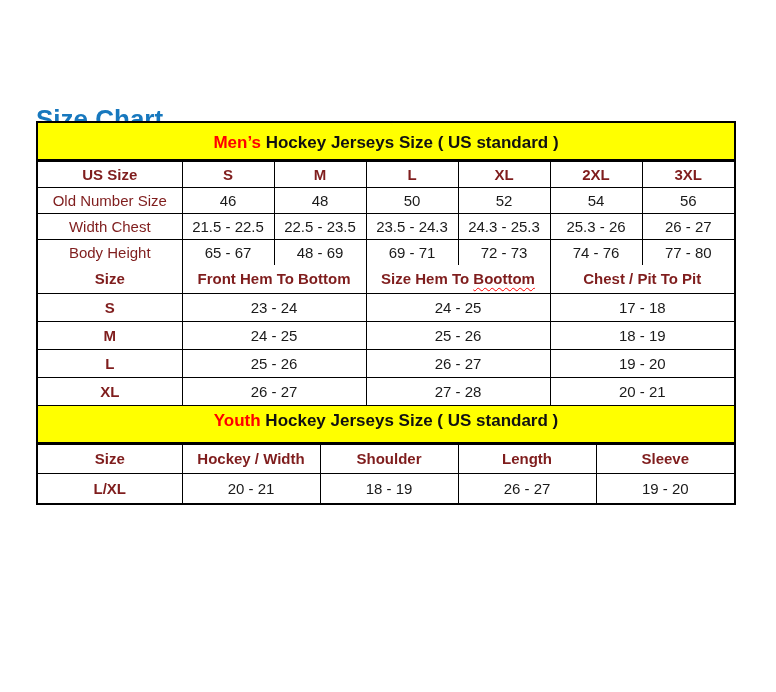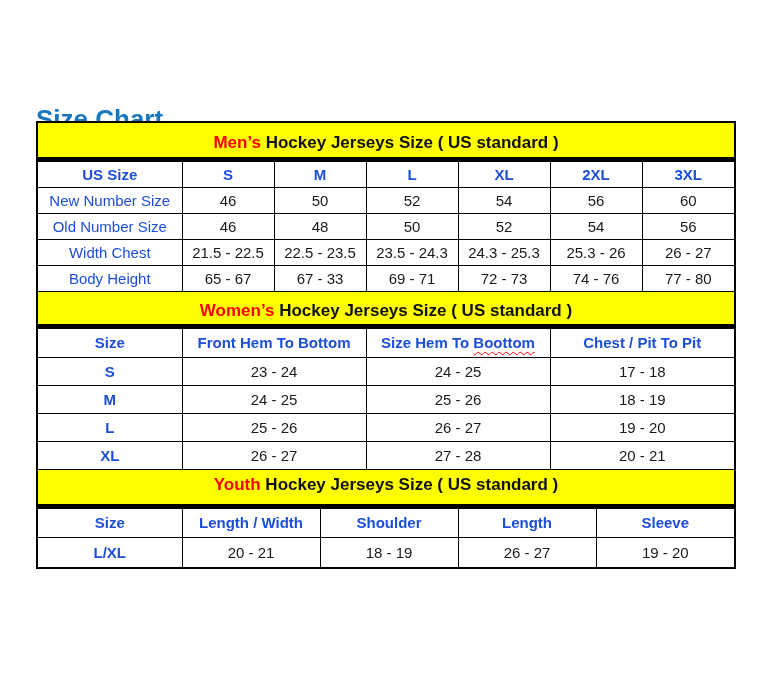--- a/index.html
+++ b/index.html
@@ -27,21 +27,21 @@
     border:2px solid #000;
     background:#ffffff;
   }
 
   .band {
     background:#FFFF00;
     text-align:center;
     font-weight:bold;
     font-size:17px;
     color:#111;
-    border-bottom:5px solid #000000;
+    border-bottom:3px solid #000000;
   }
   .band.mid { border-top:1px solid #000; }
   .band-men   { height:39px; line-height:39px; }
   .band-women { height:38px; line-height:38px; }
   .band-youth { height:40px; line-height:30px; }
   .accent { color:#FF0000; }
 
   table {
     width:100%;
     border-collapse:collapse;
@@ -50,21 +50,21 @@
   }
   th, td {
     border:1px solid #000;
     text-align:center;
     vertical-align:middle;
     font-size:15px;
     padding:0 2px;
     white-space:nowrap;
     overflow:hidden;
   }
-  th { font-weight:bold; color:#1d4ed8; }
+  th { font-weight:bold; color:#7f1d1d; }
   td { font-weight:normal; color:#1a1a1a; }
   th.reg { font-weight:normal; }
 
   .men   thead tr { height:25px; }
   .men   tbody tr { height:26px; }
   .women thead tr { height:28px; }
   .women tbody tr { height:28px; }
   .youth thead tr { height:28px; }
   .youth tbody tr { height:30px; }
 
@@ -103,59 +103,49 @@
           <th>S</th>
           <th>M</th>
           <th>L</th>
           <th>XL</th>
           <th>2XL</th>
           <th>3XL</th>
         </tr>
       </thead>
       <tbody>
         <tr>
-          <th class="reg">New Number Size</th>
-          <td>46</td>
-          <td>50</td>
-          <td>52</td>
-          <td>54</td>
-          <td>56</td>
-          <td>60</td>
-        </tr>
-        <tr>
           <th class="reg">Old Number Size</th>
           <td>46</td>
           <td>48</td>
           <td>50</td>
           <td>52</td>
           <td>54</td>
           <td>56</td>
         </tr>
         <tr>
           <th class="reg">Width Chest</th>
           <td>21.5 - 22.5</td>
           <td>22.5 - 23.5</td>
           <td>23.5 - 24.3</td>
           <td>24.3 - 25.3</td>
           <td>25.3 - 26</td>
           <td>26 - 27</td>
         </tr>
         <tr>
           <th class="reg">Body Height</th>
           <td>65 - 67</td>
-          <td>67 - 33</td>
+          <td>48 - 69</td>
           <td>69 - 71</td>
           <td>72 - 73</td>
           <td>74 - 76</td>
           <td>77 - 80</td>
         </tr>
       </tbody>
     </table>
 
-    <div class="band band-women mid"><span class="accent">Women’s</span><span> Hockey Jerseys Size ( US standard )</span></div>
 
     <table class="women">
       <colgroup>
           <col style="width:144px">
           <col>
           <col>
           <col>
         </colgroup>
       <thead>
         <tr>
@@ -199,21 +189,21 @@
       <colgroup>
           <col style="width:144px">
           <col>
           <col>
           <col>
           <col>
         </colgroup>
       <thead>
         <tr>
           <th>Size</th>
-          <th>Length / Width</th>
+          <th>Hockey / Width</th>
           <th>Shoulder</th>
           <th>Length</th>
           <th>Sleeve</th>
         </tr>
       </thead>
       <tbody>
         <tr>
           <th>L/XL</th>
           <td>20 - 21</td>
           <td>18 - 19</td>

